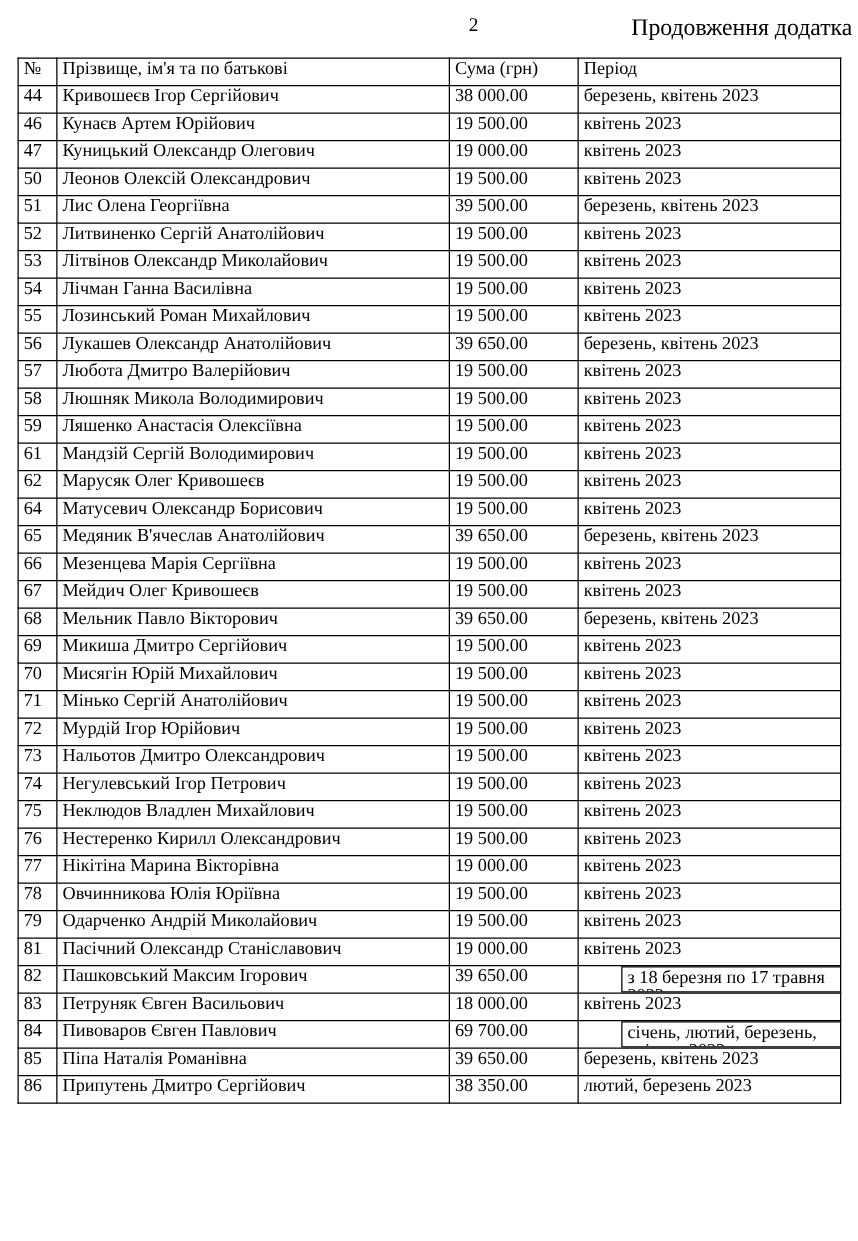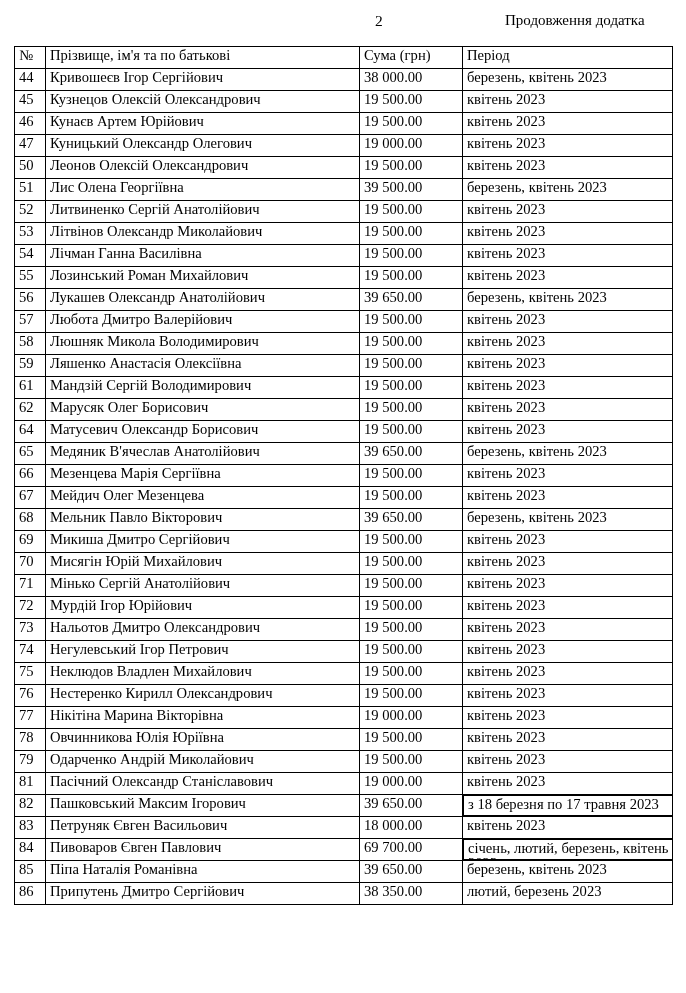--- a/index.html
+++ b/index.html
@@ -24,21 +24,21 @@
   .page-number {
     position: absolute;
     left: 375px;
     top: 12px;
     font-size: 15.5px;
   }
   .header-right {
     position: absolute;
     left: 505px;
     top: 12px;
-    font-size: 15px;
+    font-size: 19px;
     white-space: nowrap;
   }
   table.main-table {
     border-collapse: collapse;
     width: 658px;
     margin-top: 36px;
     table-layout: fixed;
   }
   table.main-table td, table.main-table th {
     border: 1px solid #000000;
@@ -50,21 +50,21 @@
     text-align: left;
     height: 19px;
     overflow: hidden;
   }
   col.c-num { width: 31px; }
   col.c-name { width: 314px; }
   col.c-sum { width: 103px; }
   col.c-period { width: 210px; }
   td.num { text-align: left; padding-left: 4px; }
   td.sum { padding-left: 5px; }
-  td.period { padding-left: 5px; }
+  td.period { padding-left: 5px; margin-left: 34px; }
   .wrap-cell {
     white-space: normal;
     line-height: 1.02;
   }
   .clipped {
     display: block;
     max-height: 17px;
     overflow: hidden;
   }
 </style>
@@ -91,26 +91,20 @@
       </tr>
     </thead>
     <tbody id="table-body">
         <tr>
           <td class="num">44</td>
           <td>Кривошеєв Ігор Сергійович</td>
           <td class="sum">38 000.00</td>
           <td class="period wrap-cell">березень, квітень 2023</td>
         </tr>
         <tr>
-          <td class="num">45</td>
-          <td>Кузнецов Олексій Олександрович</td>
-          <td class="sum">19 500.00</td>
-          <td class="period wrap-cell">квітень 2023</td>
-        </tr>
-        <tr>
           <td class="num">46</td>
           <td>Кунаєв Артем Юрійович</td>
           <td class="sum">19 500.00</td>
           <td class="period wrap-cell">квітень 2023</td>
         </tr>
         <tr>
           <td class="num">47</td>
           <td>Куницький Олександр Олегович</td>
           <td class="sum">19 000.00</td>
           <td class="period wrap-cell">квітень 2023</td>
@@ -176,21 +170,21 @@
           <td class="period wrap-cell">квітень 2023</td>
         </tr>
         <tr>
           <td class="num">61</td>
           <td>Мандзій Сергій Володимирович</td>
           <td class="sum">19 500.00</td>
           <td class="period wrap-cell">квітень 2023</td>
         </tr>
         <tr>
           <td class="num">62</td>
-          <td>Марусяк Олег Борисович</td>
+          <td>Марусяк Олег Кривошеєв</td>
           <td class="sum">19 500.00</td>
           <td class="period wrap-cell">квітень 2023</td>
         </tr>
         <tr>
           <td class="num">64</td>
           <td>Матусевич Олександр Борисович</td>
           <td class="sum">19 500.00</td>
           <td class="period wrap-cell">квітень 2023</td>
         </tr>
         <tr>
@@ -200,21 +194,21 @@
           <td class="period wrap-cell">березень, квітень 2023</td>
         </tr>
         <tr>
           <td class="num">66</td>
           <td>Мезенцева Марія Сергіївна</td>
           <td class="sum">19 500.00</td>
           <td class="period wrap-cell">квітень 2023</td>
         </tr>
         <tr>
           <td class="num">67</td>
-          <td>Мейдич Олег Мезенцева</td>
+          <td>Мейдич Олег Кривошеєв</td>
           <td class="sum">19 500.00</td>
           <td class="period wrap-cell">квітень 2023</td>
         </tr>
         <tr>
           <td class="num">68</td>
           <td>Мельник Павло Вікторович</td>
           <td class="sum">39 650.00</td>
           <td class="period wrap-cell">березень, квітень 2023</td>
         </tr>
         <tr>

